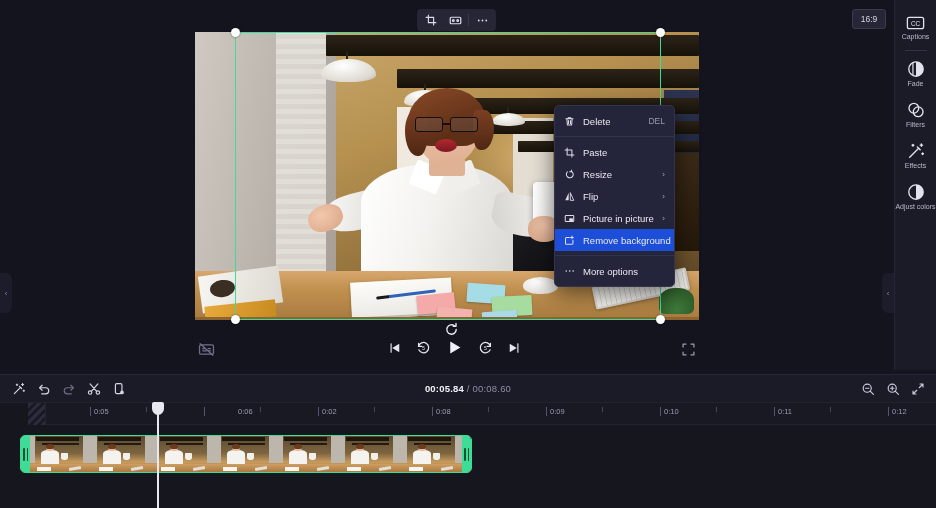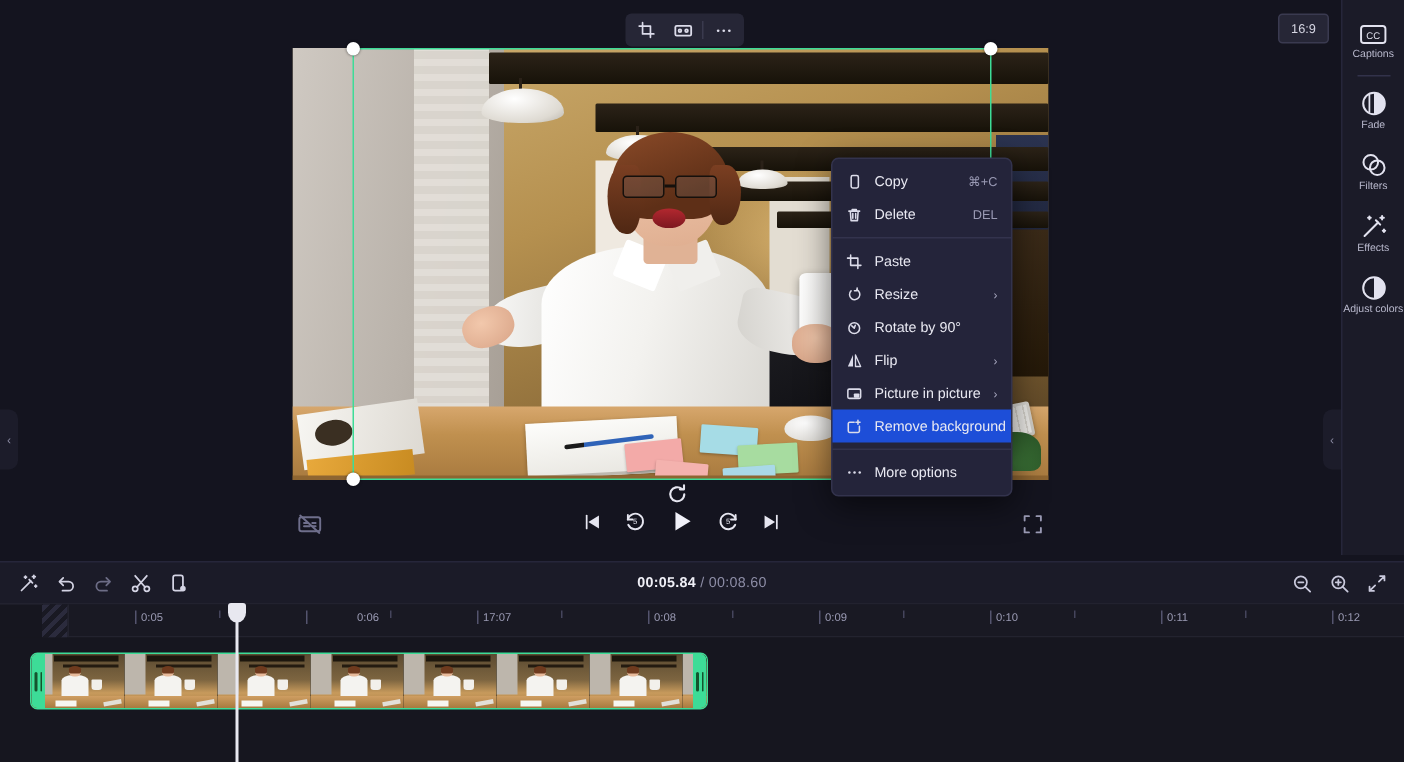--- a/index.html
+++ b/index.html
@@ -502,29 +502,20 @@
     <div class="collapse-tab collapse-left">
       <span>‹</span>
     </div>
     <div class="collapse-tab collapse-right">
       <span>‹</span>
     </div>
   </div>
 
   <div class="ctx-menu">
 
-    <div class="ctx-item">
-      <span class="ctx-ico">
-        <svg width="11" height="11" viewBox="0 0 16 16" class="sa" style="color:#dcdcea">
-          <rect x="5" y="1.5" width="7" height="12" rx="1.6"></rect>
-        </svg>
-      </span>
-      <span class="ctx-label">Copy</span>
-      <span class="ctx-short">⌘+C</span>
-    </div>
 
 
     <div class="ctx-item">
       <span class="ctx-ico">
         <svg width="11" height="11" viewBox="0 0 16 16" class="sa" style="color:#dcdcea">
           <path d="M2.8 4h10.4M6 4V2.4h4V4M4.2 4l.7 9.2h6.2L11.8 4"></path>
           <path d="M6.6 6.4v4.6M9.4 6.4v4.6"></path>
         </svg>
       </span>
       <span class="ctx-label">Delete</span>
@@ -547,29 +538,20 @@
       <span class="ctx-ico">
         <svg width="11" height="11" viewBox="0 0 16 16" class="sa" style="color:#dcdcea">
           <path d="M10.5 3.2a5 5 0 1 1-5.6 1"></path>
             <path d="M10.8 1.5v2.6h-2.6"></path>
         </svg>
       </span>
       <span class="ctx-label">Resize</span>
       <span class="ctx-arrow">›</span>
     </div>
 
-    <div class="ctx-item">
-      <span class="ctx-ico">
-        <svg width="11" height="11" viewBox="0 0 16 16" class="sa" style="color:#dcdcea">
-          <circle cx="8" cy="8.4" r="5.2"></circle>
-            <path d="M5.6 6.2l2.4 2.2 1-2.8"></path>
-        </svg>
-      </span>
-      <span class="ctx-label">Rotate by 90°</span>
-    </div>
 
     <div class="ctx-item">
       <span class="ctx-ico">
         <svg width="11" height="11" viewBox="0 0 16 16" style="color:#dcdcea">
           <path d="M6.8 2.4v11.2L1.8 13.6z" fill="currentColor"></path>
           <path d="M9.2 2.4v11.2l5-0.0z" fill="none" stroke="currentColor" stroke-width="1.3" stroke-linejoin="round"></path>
         </svg>
       </span>
       <span class="ctx-label">Flip</span>
       <span class="ctx-arrow">›</span>
@@ -726,21 +708,21 @@
         </span>
       </div>
     </div>
 
     <div class="tl-ruler">
       <div class="ruler-corner"></div>
       <span class="tick" style="left:66px;">0:05</span>
       <span class="tick-minor" style="left:118px;"></span>
       <span class="tick" style="left:180px;padding-left:30px;">0:06</span>
       <span class="tick-minor" style="left:232px;"></span>
-      <span class="tick" style="left:294px;">17:07</span>
+      <span class="tick" style="left:294px;">0:02</span>
       <span class="tick-minor" style="left:346px;"></span>
       <span class="tick" style="left:408px;">0:08</span>
       <span class="tick-minor" style="left:460px;"></span>
       <span class="tick" style="left:522px;">0:09</span>
       <span class="tick-minor" style="left:574px;"></span>
       <span class="tick" style="left:636px;">0:10</span>
       <span class="tick-minor" style="left:688px;"></span>
       <span class="tick" style="left:750px;">0:11</span>
       <span class="tick-minor" style="left:802px;"></span>
       <span class="tick" style="left:864px;">0:12</span>

